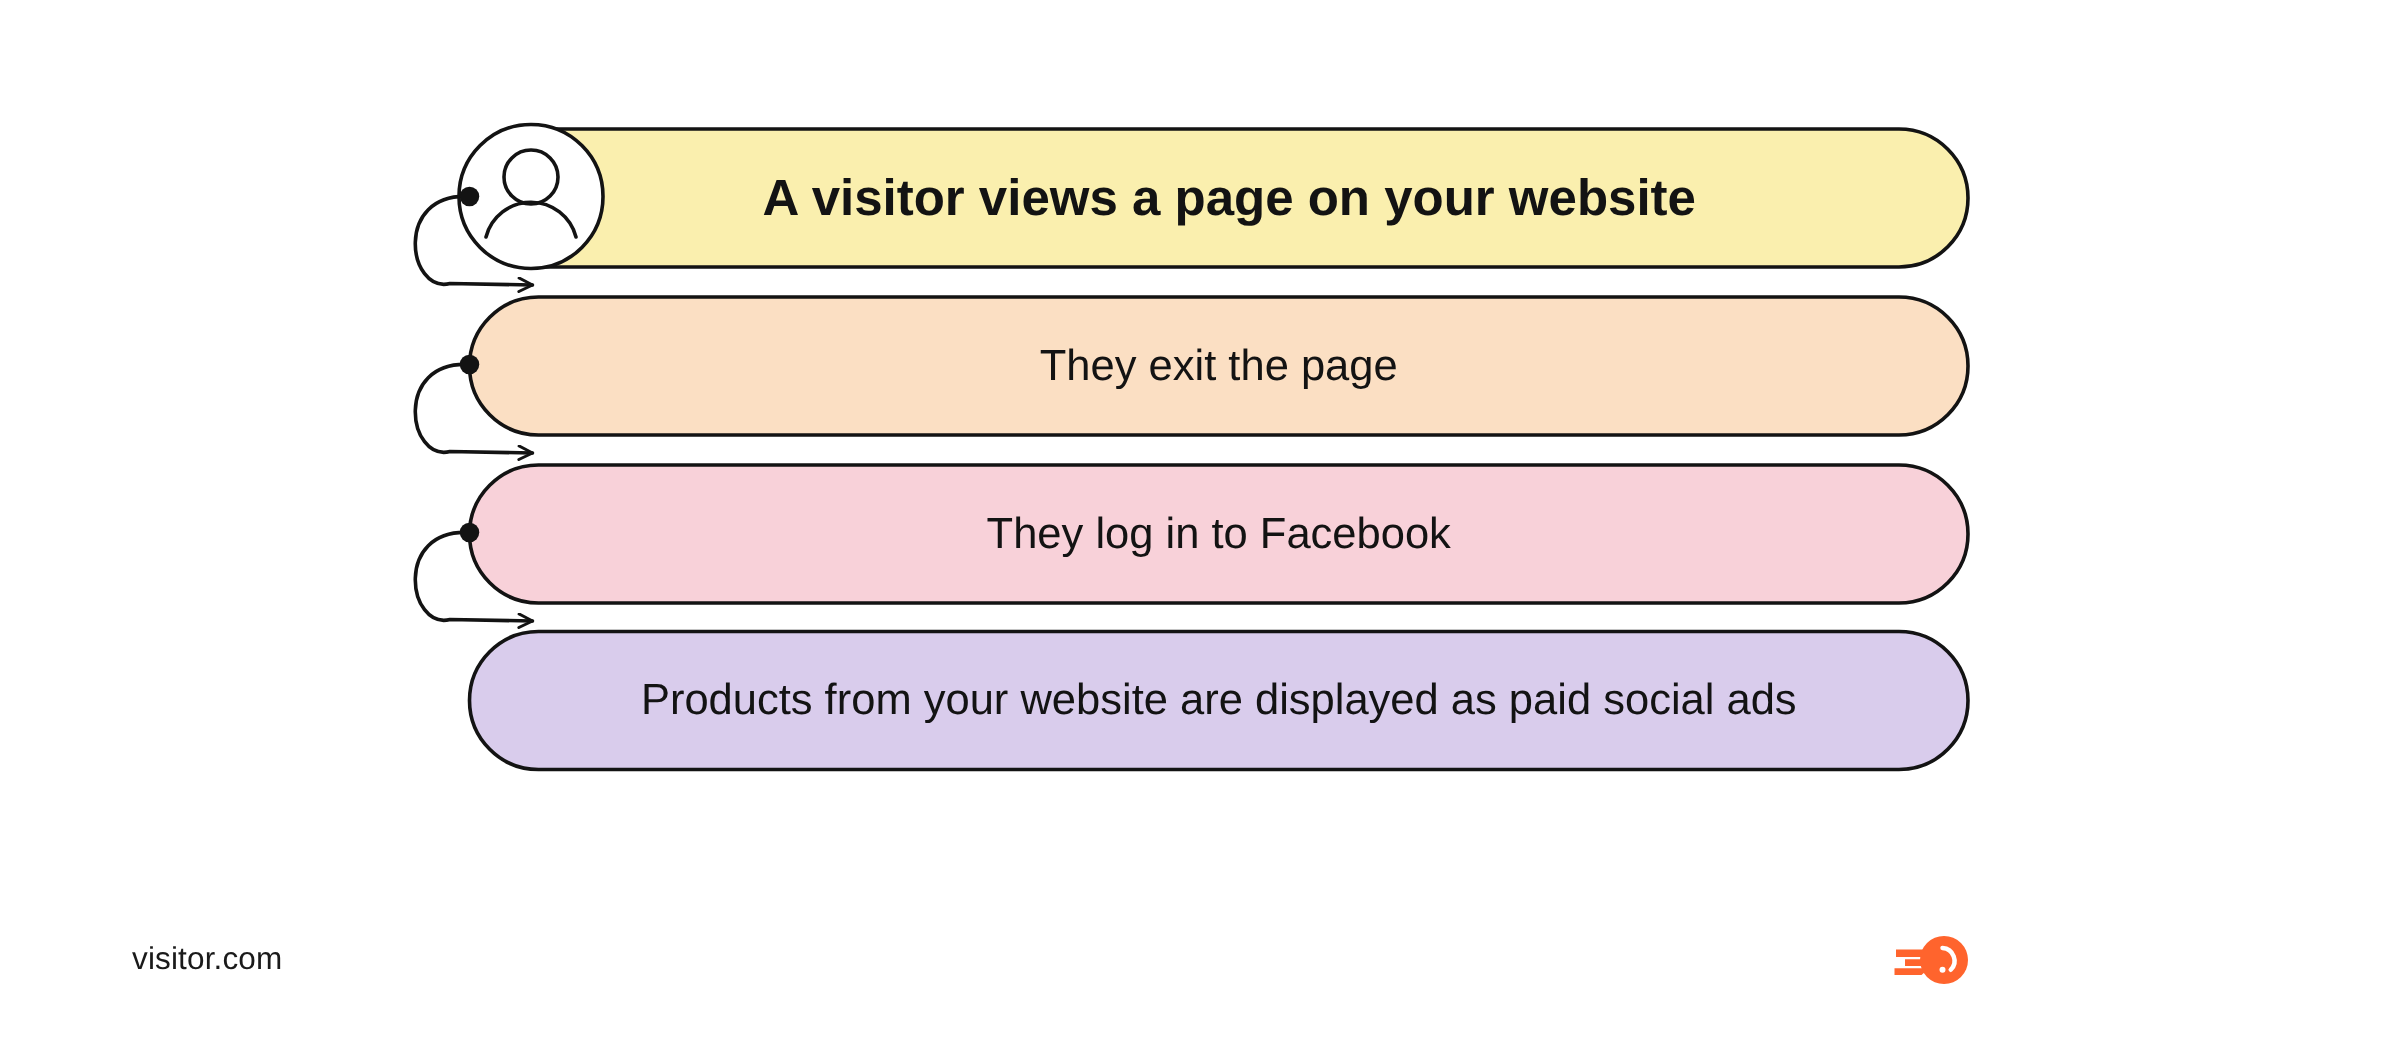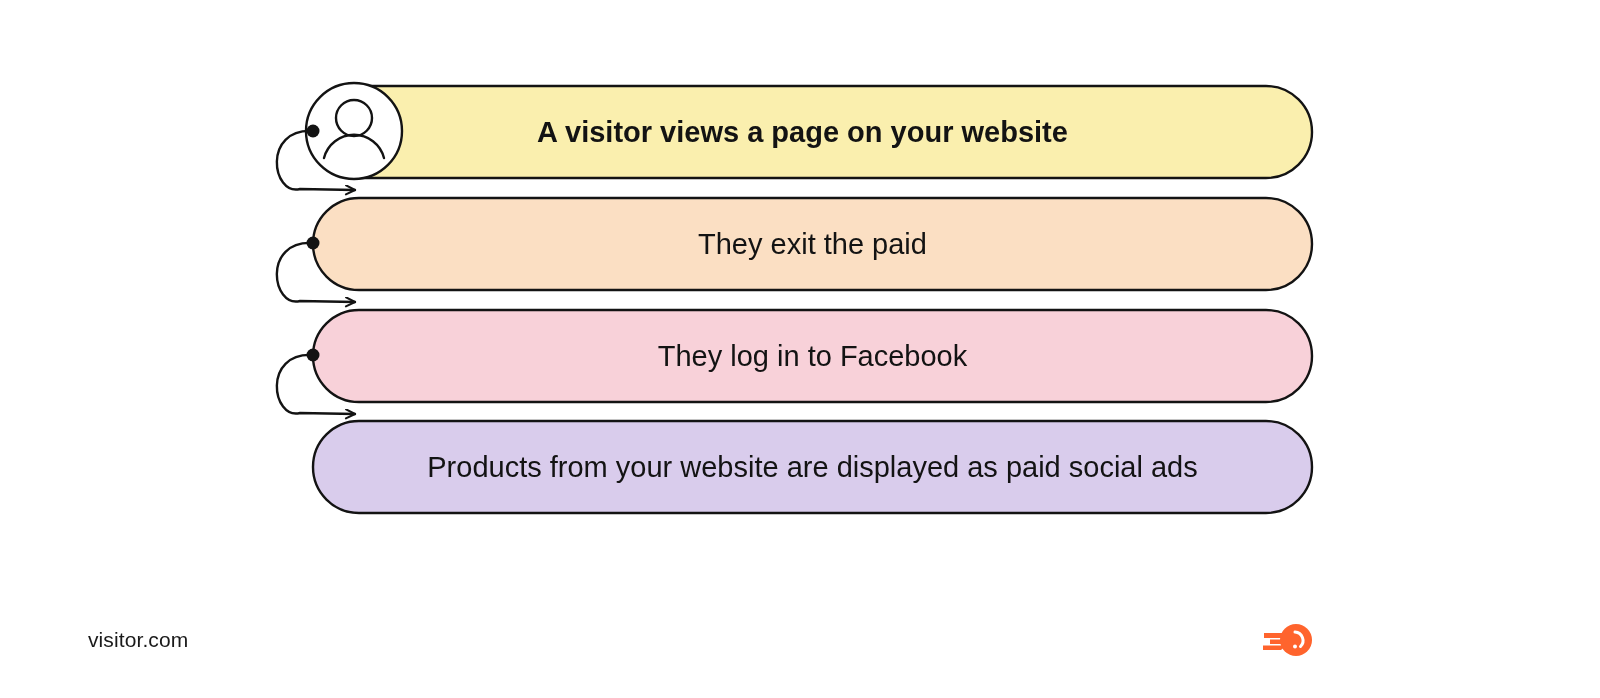--- a/index.html
+++ b/index.html
@@ -105,23 +105,23 @@
     <path d="M 324 158 A 31 31 0 0 1 384 158" fill="none" stroke="#131313" stroke-width="2.4" stroke-linecap="round"></path>
   </g>
 
   <g>
     <circle cx="313" cy="131" r="6.5" fill="#131313"></circle>
     <circle cx="313" cy="243" r="6.5" fill="#131313"></circle>
     <circle cx="313" cy="355" r="6.5" fill="#131313"></circle>
   </g>
 </svg>
 
-<div class="step-label bold" style="left:303px; top:86px; width:999px; height:74px; line-height:92px; font-size:29px;">A visitor views a page on your website</div>
+<div class="step-label bold" style="left:320px; top:86px; width:999px; height:74px; line-height:92px; font-size:34px;">A visitor views a page on your website</div>
 
-<div class="step-label" style="left:313px; top:198px; width:999px; height:92px; line-height:92px; font-size:29px;">They exit the paid</div>
+<div class="step-label" style="left:313px; top:198px; width:999px; height:92px; line-height:92px; font-size:29px;">They exit the page</div>
 
 <div class="step-label" style="left:313px; top:310px; width:999px; height:116px; line-height:92px; font-size:29px;">They log in to Facebook</div>
 
 <div class="step-label" style="left:313px; top:421px; width:999px; height:92px; line-height:92px; font-size:29px;">Products from your website are displayed as paid social ads</div>
 
 <div class="footer-url">visitor.com</div>
 
 <div class="brand-logo">
   <svg width="56" height="40" viewBox="0 0 56 40">
 

